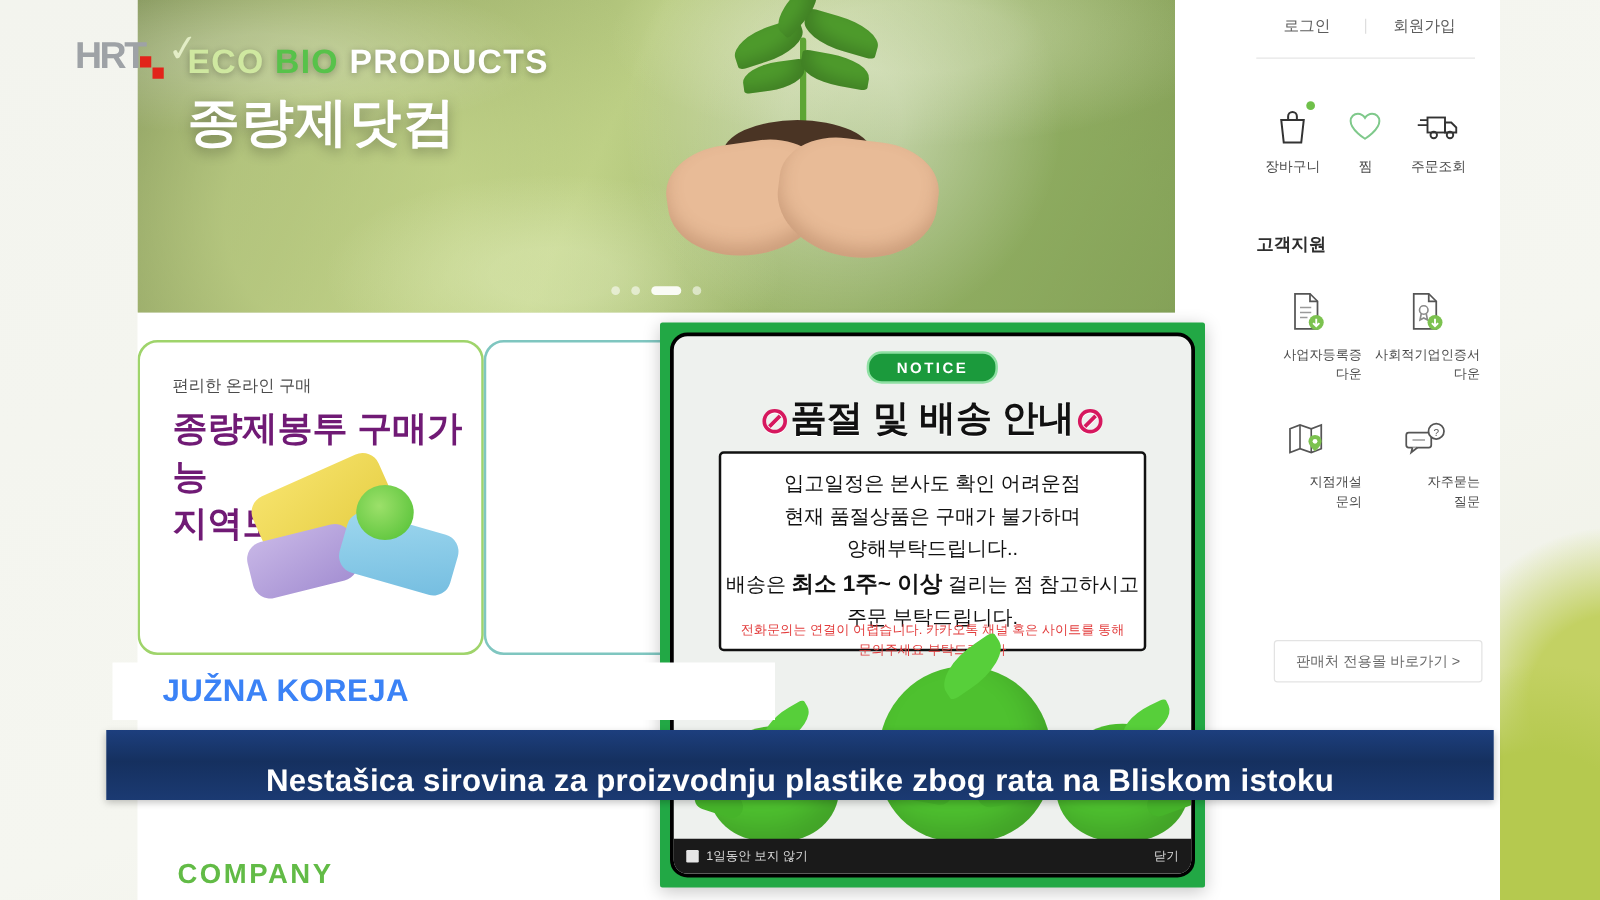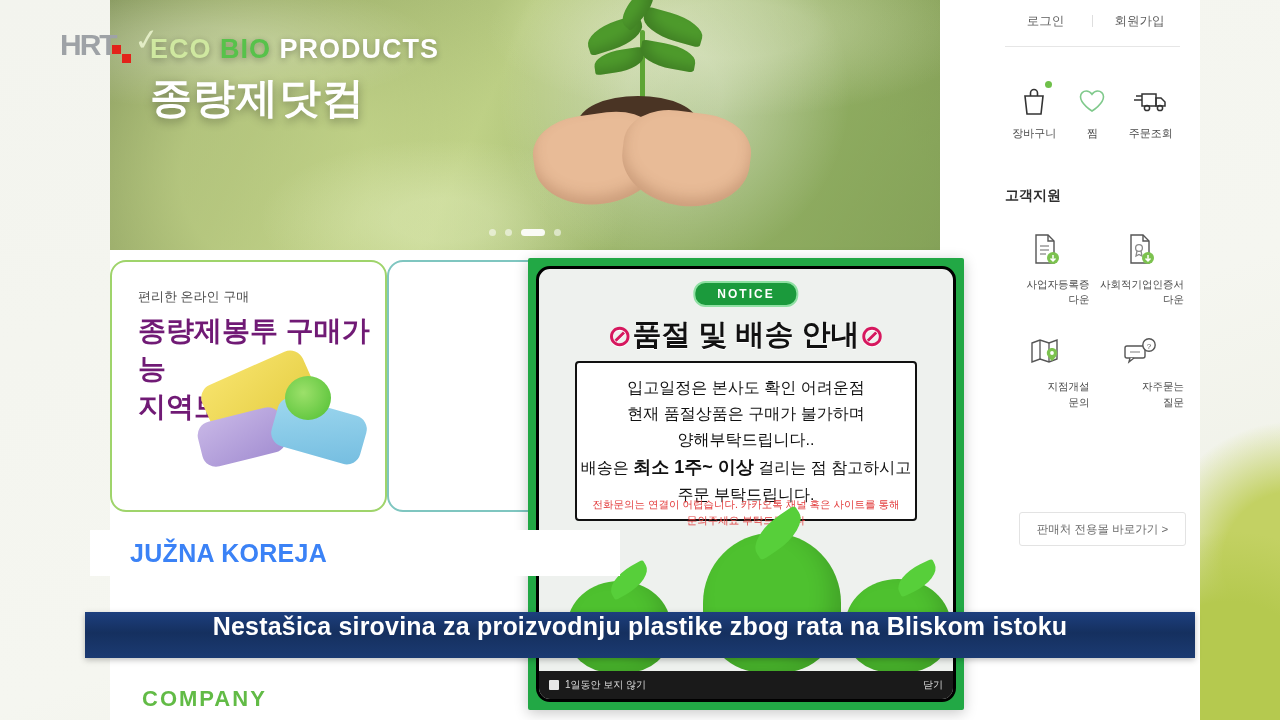--- a/index.html
+++ b/index.html
@@ -64,21 +64,21 @@
   .leaf{ position:absolute; background:#4e9b2c; border-radius:60% 10% 60% 10%; box-shadow:inset -6px -5px 12px rgba(0,0,0,.18); }
   .stem{ position:absolute; width:5px; background:#5da534; border-radius:3px; }
   .soil{ position:absolute; left:88px; top:100px; width:120px; height:46px; background:#4a3424; border-radius:50%/60% 60% 40% 40%; filter:blur(.4px);}
   .hand{ position:absolute; background:#e8bb97; border-radius:46% 46% 60% 60%; box-shadow:inset 0 -8px 14px rgba(140,90,60,.30); }
 
   .dots{ position:absolute; left:0; right:0; bottom:14px; display:flex; justify-content:center; gap:9px; z-index:5; }
   .dot{ width:7px; height:7px; border-radius:50%; background:rgba(255,255,255,.55); }
   .dot.active{ width:24px; border-radius:5px; background:rgba(255,255,255,.92); }
 
   
-  .cards{ position:absolute; left:0; top:260px; width:830px; height:252px; display:flex; gap:0; }
+  .cards{ position:absolute; left:0; top:272px; width:830px; height:252px; display:flex; gap:0; }
   .card{ flex:1; border-radius:16px; background:#fff; position:relative; overflow:hidden; }
   .card.c1{ border:2px solid #9fd46b; }
   .card.c2{ border:2px solid #7fc6c0; }
   .card.c3{ border:2px solid #efa93c; }
   .card-kicker{ position:absolute; left:26px; top:26px; font-size:13px; color:#4b4b4b; white-space:nowrap; }
   .card-title{ position:absolute; left:26px; top:50px; font-size:28px; font-weight:bold; color:#701a75; line-height:1.35; }
   .bagpile{ position:absolute; right:14px; bottom:34px; width:190px; height:120px; }
   .roll{ position:absolute; border-radius:14px; }
   .handshake{
     position:absolute; left:6px; bottom:22px; width:118px; height:118px; border-radius:50%;
@@ -165,25 +165,24 @@
   .sq1{ left:52px; top:15px; }
   .sq2{ left:62px; top:24px; }
 
   .loc-bar{
     position:absolute; left:90px; top:530px; width:530px; height:46px;
     background:#ffffff; z-index:38; display:flex; align-items:center; padding-left:40px;
   }
   .loc-bar span{ font-size:25px; font-weight:bold; color:#3b82f6; letter-spacing:.3px; }
 
   .chyron{
-    position:absolute; left:85px; top:584px; width:1110px; height:46px; z-index:39;
+    position:absolute; left:85px; top:584px; width:1110px; height:56px; z-index:39;
     background:linear-gradient(180deg,#1d3f7e 0%,#15305f 45%,#1b3a72 100%);
-    display:flex; align-items:flex-start; justify-content:center;
+    display:flex; align-items:flex-end; justify-content:center;
     box-shadow:0 2px 6px rgba(0,0,0,.25);
-    margin-top:28px;
   }
   .chyron span{ color:#fff; font-size:25px; font-weight:bold; letter-spacing:.2px; white-space:nowrap; }
 
   svg{ display:block; }
 </style>
 </head>
 <body>
 
 <div id="stage">
 

